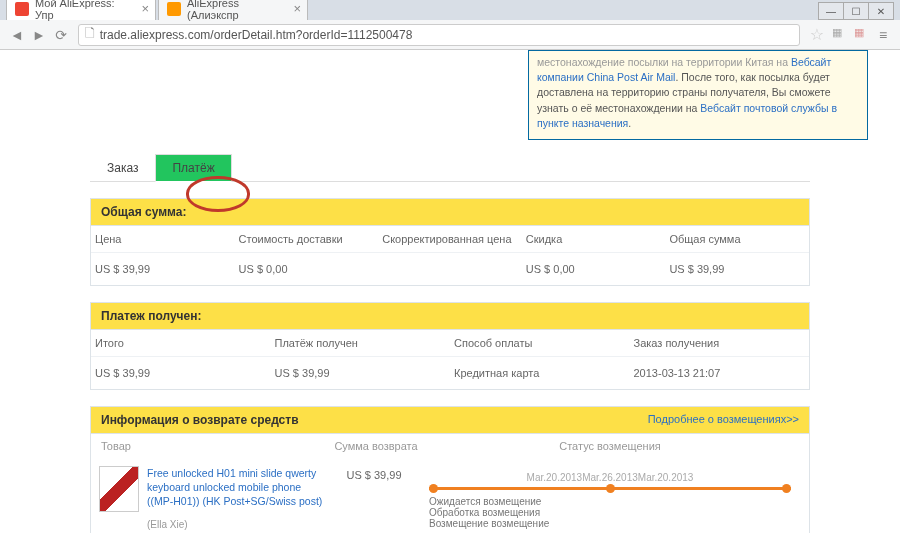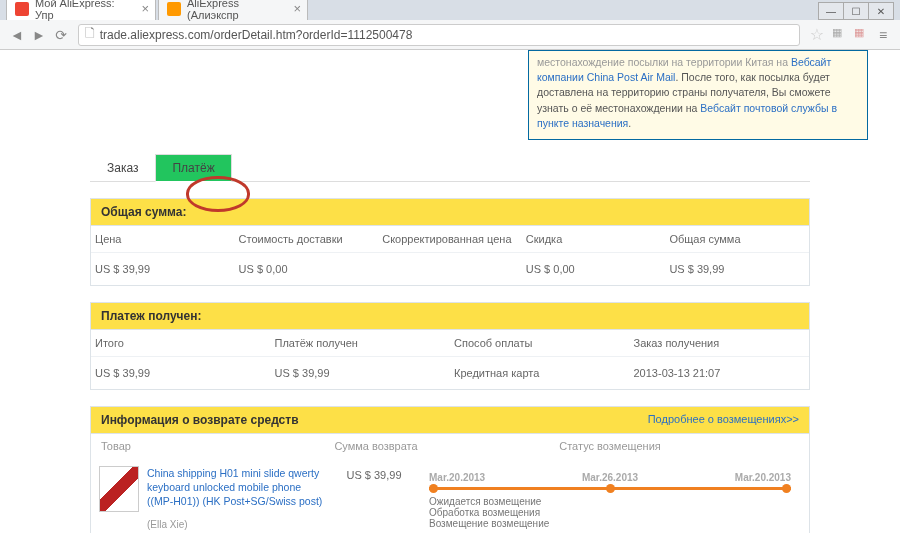--- a/index.html
+++ b/index.html
@@ -42,21 +42,21 @@
   .trow.head { border-bottom: 1px solid #eef1f4; }
   .trow.data .tcell { color: #666; padding: 10px 4px; }
 
   .refund-row { display: flex; padding: 8px 8px 14px; }
   .rcol.product { display: flex; width: 230px; }
   .rcol.product .thumb { width: 40px; height: 46px; background: linear-gradient(135deg,#fff 40%,#b22 40%,#b22 60%,#fff 60%); border: 1px solid #ccc; margin-right: 8px; flex-shrink: 0; }
   .rcol.product .pname { color: #2b6fc4; font-size: 10.5px; line-height: 1.35; }
   .rcol.product .seller { color: #999; font-size: 10px; margin-top: 10px; }
   .rcol.amount { width: 90px; text-align: center; color: #666; padding-top: 3px; }
   .rcol.timeline { flex: 1; padding: 6px 10px 0; position: relative; }
-  .tl-dates { display: flex; justify-content: space-between; font-size: 10px; color: #aaa; margin-bottom: 3px; font-weight: bold; }
+  .tl-dates { display: flex; justify-content: center; font-size: 10px; color: #aaa; margin-bottom: 3px; }
   .tl-bar { height: 3px; background: #f08020; position: relative; margin: 4px 0 6px; }
   .tl-dot { width: 9px; height: 9px; background: #f08020; border-radius: 50%; position: absolute; top: -3px; }
   .tl-dot.d1 { left: 0; } .tl-dot.d2 { left: calc(50% - 4px); } .tl-dot.d3 { right: 0; }
   .tl-labels { display: flex; justify-content: space-between; font-size: 10px; color: #777; flex-direction: column; }
   .subhead { display: flex; padding: 6px 10px; color: #999; font-size: 11px; }
   .subhead .sh-prod { width: 230px; } .subhead .sh-amt { width: 90px; text-align: center; } .subhead .sh-stat { flex: 1; text-align: center; }
 </style>
 </head>
 <body>
 
@@ -147,21 +147,21 @@
         </div>
         <div class="subhead">
           <div class="sh-prod">Товар</div>
           <div class="sh-amt">Сумма возврата</div>
           <div class="sh-stat">Статус возмещения</div>
         </div>
         <div class="refund-row">
           <div class="rcol product">
             <div class="thumb"></div>
             <div>
-              <a class="pname">China shipping H01 mini slide qwerty keyboard unlocked mobile phone ((MP-H01)) (HK Post+SG/Swiss post)</a>
+              <a class="pname">Free unlocked H01 mini slide qwerty keyboard unlocked mobile phone ((MP-H01)) (HK Post+SG/Swiss post)</a>
               <div class="seller">(Ella Xie)</div>
               
             </div>
           </div>
           <div class="rcol amount">US $ 39,99</div>
           <div class="rcol timeline">
             <div class="tl-dates">
               <span>Mar.20.2013</span>
               <span>Mar.26.2013</span>
               <span>Mar.20.2013</span>

